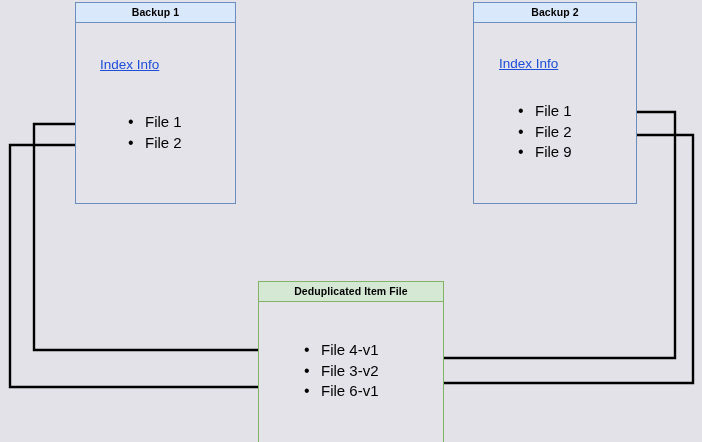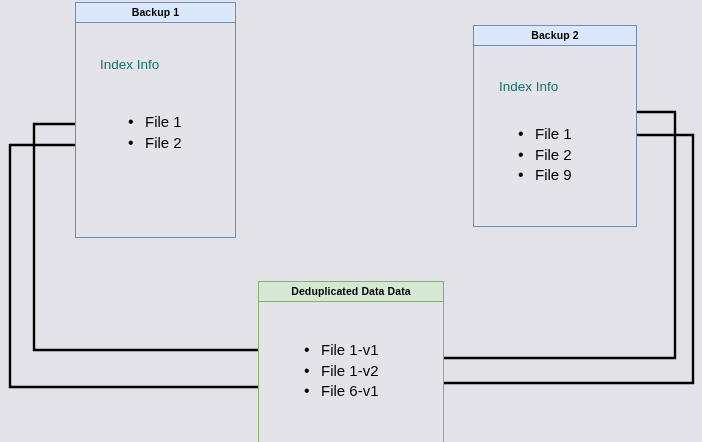--- a/index.html
+++ b/index.html
@@ -40,22 +40,23 @@
     text-align: center;
     line-height: 19px;
     letter-spacing: 0.1px;
   }
   .box.green .box-header {
     background: #d5e8d4;
     border-bottom-color: #82b366;
   }
   .box-title-inner {
     font-size: 13.5px;
-    color: #0f766e;
+    color: #1d4ed8;
     position: absolute;
+    text-decoration: underline;
   }
   .bullets {
     position: absolute;
     margin: 0;
     padding: 0;
     list-style: none;
   }
   .bullets li {
     font-size: 15px;
     color: #000;
@@ -102,41 +103,41 @@
     <path class="edge" d="M 120 145 L 10 145 L 10 387 L 294 387"></path>
     <polygon class="arrowhead" points="294,381 308,387 294,393"></polygon>
 
     <path class="edge" d="M 596 112 L 675 112 L 675 358 L 404 358"></path>
     <polygon class="arrowhead" points="404,352 390,358 404,364"></polygon>
 
     <path class="edge" d="M 596 135 L 693 135 L 693 383 L 404 383"></path>
     <polygon class="arrowhead" points="404,377 390,383 404,389"></polygon>
   </svg>
 
-  <div class="box" style="left:75px; top:2px; width:161px; height:236px;">
+  <div class="box" style="left:75px; top:2px; width:161px; height:202px;">
     <div class="box-header">Backup 1</div>
     <div class="box-title-inner" style="left:24px; top:54px;">Index Info</div>
     <ul class="bullets" style="left:52px; top:109px;">
       <li>File 1</li>
       <li>File 2</li>
     </ul>
   </div>
 
-  <div class="box" style="left:473px; top:2px; width:164px; height:202px;margin-top:23px;">
+  <div class="box" style="left:473px; top:2px; width:164px; height:202px;">
     <div class="box-header">Backup 2</div>
     <div class="box-title-inner" style="left:25px; top:53px;">Index Info</div>
     <ul class="bullets" style="left:44px; top:98px;">
       <li>File 1</li>
       <li>File 2</li>
       <li>File 9</li>
     </ul>
   </div>
 
   <div class="box green" style="left:258px; top:281px; width:186px; height:163px;">
-    <div class="box-header">Deduplicated Data Data</div>
+    <div class="box-header">Deduplicated Item File</div>
     <ul class="bullets" style="left:45px; top:58px;">
-      <li>File 1-v1</li>
-      <li>File 1-v2</li>
+      <li>File 4-v1</li>
+      <li>File 3-v2</li>
       <li>File 6-v1</li>
     </ul>
   </div>
 
 </div>
 
 </body></html>

